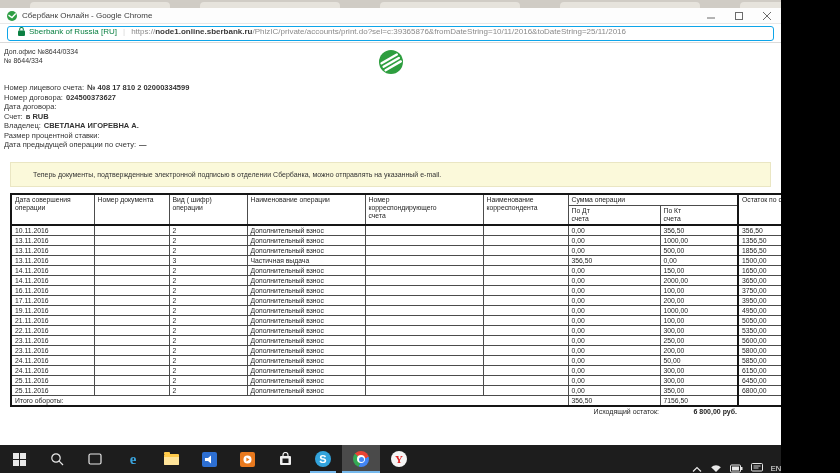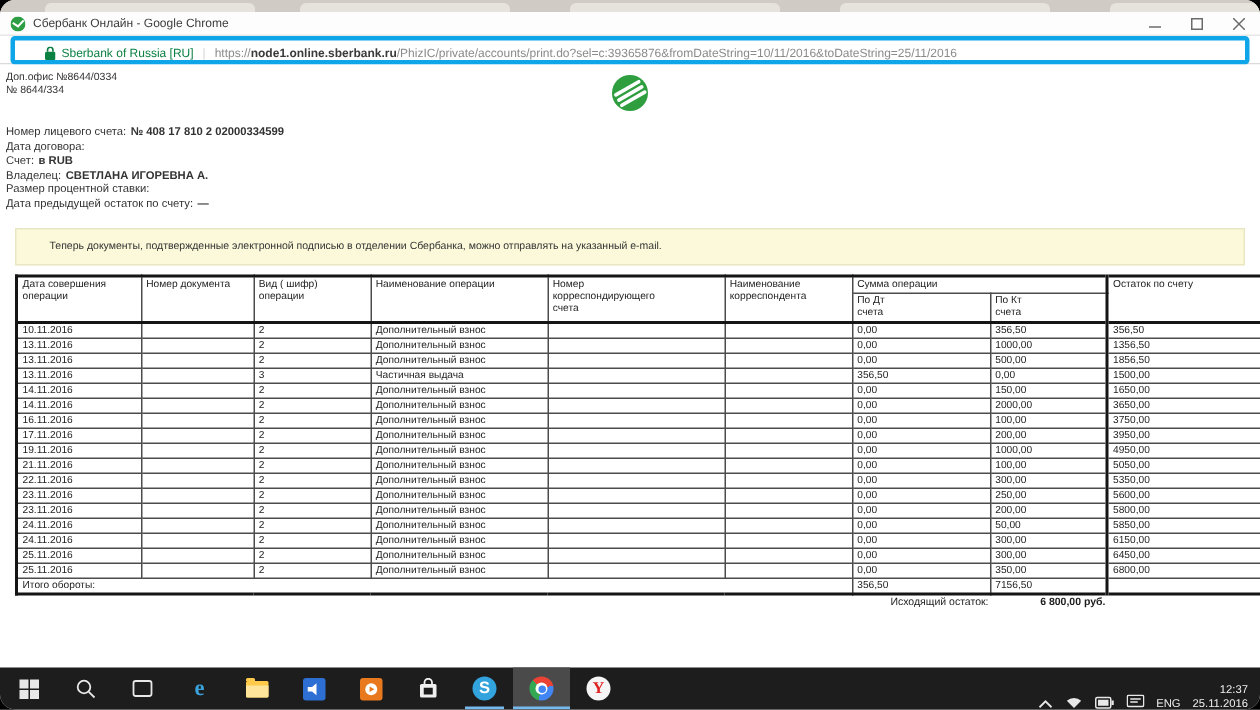--- a/index.html
+++ b/index.html
@@ -1,28 +1,28 @@
 <!DOCTYPE html>
 <html><head>
 <meta charset="utf-8">
 <style>
   html,body{margin:0;padding:0;background:#000;}
-  .screen{width:840px;height:473px;position:relative;overflow:hidden;background:#fff;
-          font-family:"Liberation Sans",sans-serif;border-radius:10px;-webkit-font-smoothing:antialiased;}
+  .screen{width:781px;height:473px;position:relative;overflow:hidden;background:#fff;
+          font-family:"Liberation Sans",sans-serif;-webkit-font-smoothing:antialiased;}
   
   .bg-strip{height:8px;background:#d0ccc5;position:relative;}
   .bg-tab{position:absolute;top:2px;width:140px;height:6px;background:#e6e3dc;border-radius:4px 4px 0 0;}
   
   .titlebar{height:15px;background:#fdfdfd;display:flex;align-items:center;padding-left:7px;border-bottom:1px solid #e8e8e8;}
   .title-text{font-size:8px;color:#3c3c3c;margin-left:5px;}
   .win-controls{margin-left:auto;display:flex;height:100%;}
   .win-btn{width:28px;display:flex;align-items:center;justify-content:center;cursor:pointer;}
   
   .urlbar{height:18px;background:#fff;border-bottom:1px solid #dadada;display:flex;align-items:center;padding:0 7px;}
-  .url-chip{flex:1;height:13px;border:3px solid #0ea5e9;border-radius:3px;display:flex;align-items:flex-end;padding:0 20px;font-size:8px;white-space:nowrap;overflow:hidden;background:#fff;}
+  .url-chip{flex:1;height:13px;border:1px solid #0ea5e9;border-radius:3px;display:flex;align-items:flex-start;padding:0 10px;font-size:8px;white-space:nowrap;overflow:hidden;background:#fff;}
   .identity{color:#0b8043;margin-left:4px;}
   .chip-sep{color:#d5d5d5;margin:0 6px;}
   .url{color:#8a8a8a;overflow:hidden;white-space:nowrap;}
   .url b{color:#3a3a3a;font-weight:bold;}
   
   .page{height:405px;background:#fff;position:relative;overflow:hidden;}
   .office{position:absolute;top:4px;left:4px;font-size:7px;line-height:9px;color:#333;}
   .brand{display:flex;justify-content:center;align-items:flex-start;padding-top:6px;}
   .brand-right{margin-left:6px;}
   .brand-name{font-family:"Liberation Serif",serif;font-weight:bold;font-size:18px;line-height:19px;color:#17823e;letter-spacing:1px;border-bottom:2px solid #17823e;}
@@ -136,25 +136,26 @@
           <rect x="3" y="8.2" width="20" height="2.4" rx="1.2"></rect>
           <rect x="3" y="12.2" width="20" height="2.4" rx="1.2"></rect>
           <rect x="3" y="16.2" width="20" height="2.4" rx="1.2"></rect>
         </g>
       </svg>
     </div>
 
 
     <div class="details">
         <div class="dline"><span>Номер лицевого счета:</span><span class="dval">№  408 17 810 2 02000334599</span></div>
+        <div class="dline"><span>Номер договора:</span><span class="dval">024500373627</span></div>
         <div class="dline"><span>Дата договора:</span><span class="dval"></span></div>
         <div class="dline"><span>Счет:</span><span class="dval">в RUB</span></div>
         <div class="dline"><span>Владелец:</span><span class="dval">СВЕТЛАНА ИГОРЕВНА А.</span></div>
         <div class="dline"><span>Размер процентной ставки:</span><span class="dval"></span></div>
-        <div class="dline"><span>Дата предыдущей остаток по счету:</span><span class="dval">—</span></div>
+        <div class="dline"><span>Дата предыдущей операции по счету:</span><span class="dval">—</span></div>
       </div>
 
     <div class="notice">Теперь документы, подтвержденные электронной подписью в отделении Сбербанка, можно отправлять на указанный e-mail.</div>
 
     <table class="stmt">
       <colgroup>
         <col style="width:83px">
           <col style="width:75px">
           <col style="width:78px">
         <col style="width:118px">

